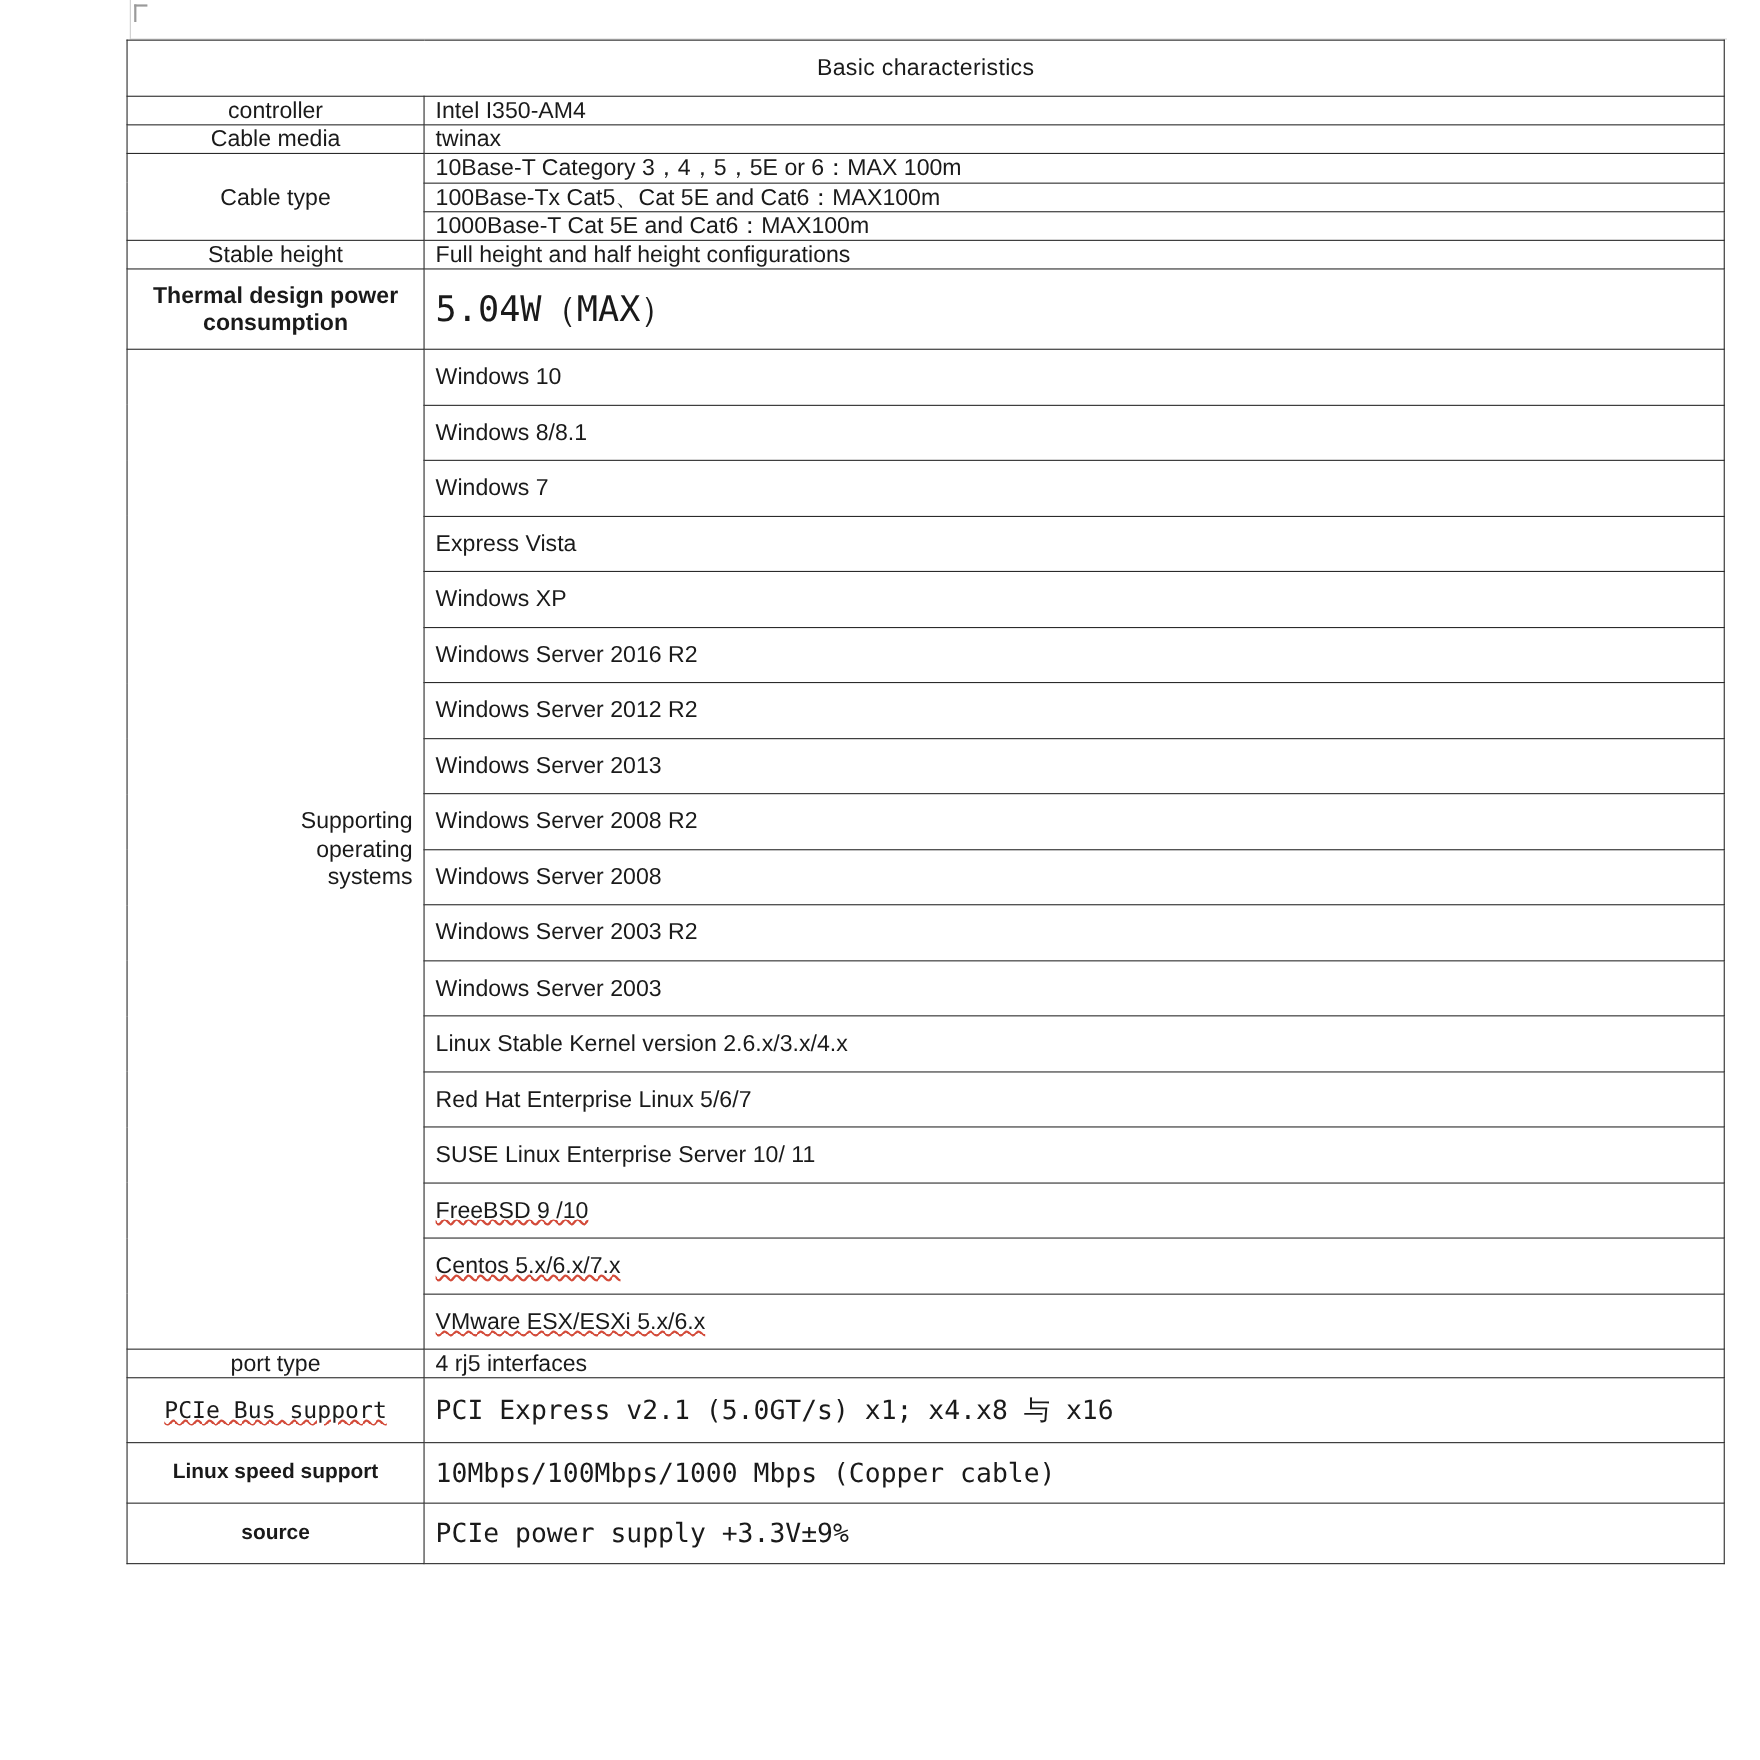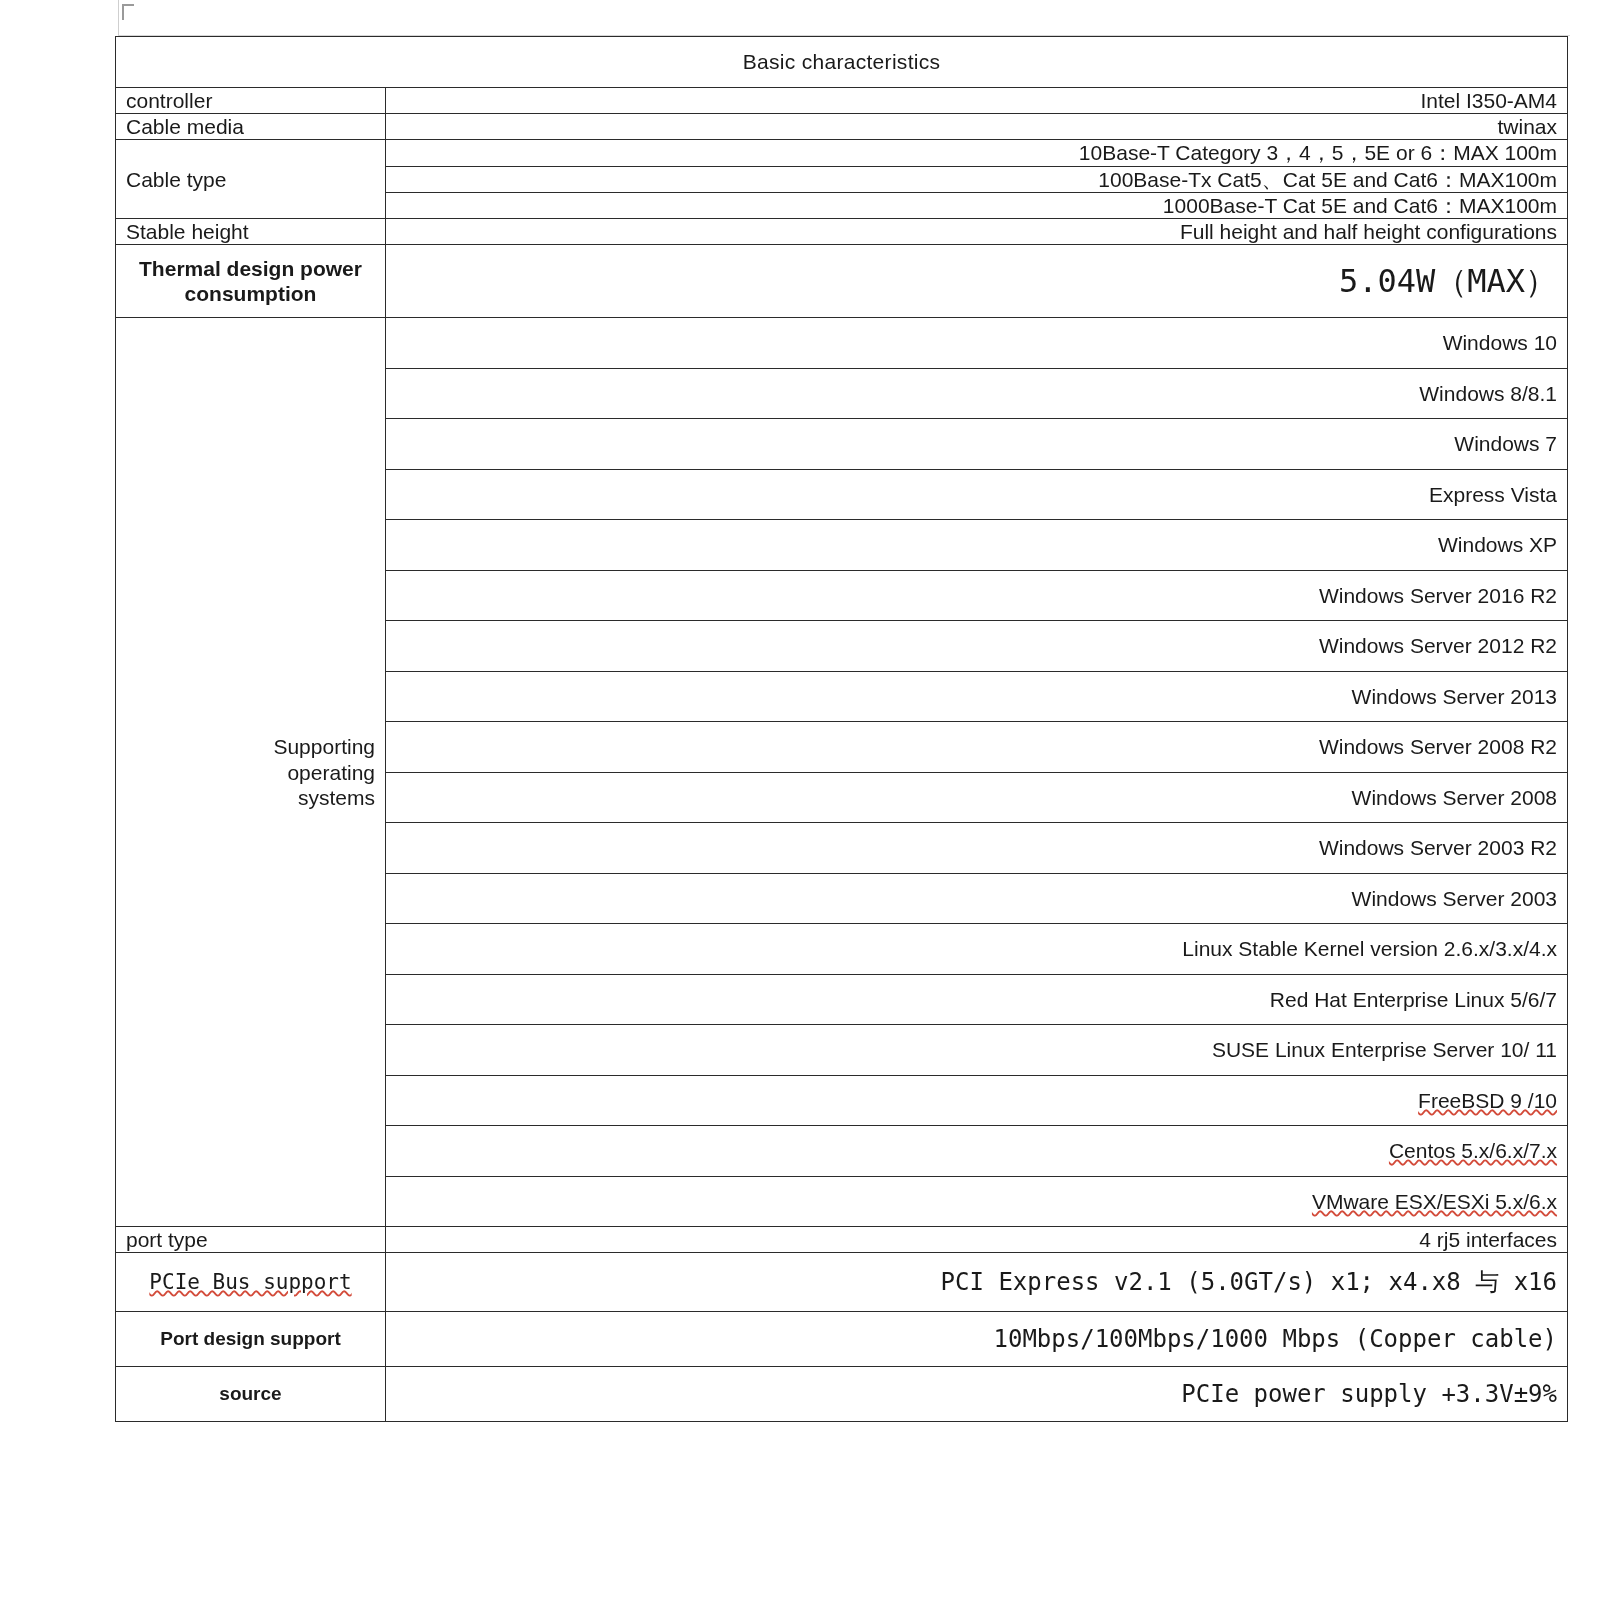--- a/index.html
+++ b/index.html
@@ -59,37 +59,38 @@
     line-height: 1.2;
   }
   .title-cell {
     text-align: center;
     font-size: 28px;
     font-weight: 400;
     height: 50px;
     letter-spacing: 0.3px;
   }
   .label {
+    text-align: center;
     font-size: 26px;
     width: 270px;
   }
   .label-small {
     text-align: center;
     font-size: 17px;
     font-weight: bold;
     line-height: 1.25;
   }
   .label-mono {
     text-align: center;
     font-size: 23px;
     font-family: "DejaVu Sans Mono", monospace;
   }
   .val {
     font-size: 22px;
-    text-align: right;
+    text-align: left;
   }
   .val-big {
     font-size: 30px;
   }
   .val-med {
     font-size: 25px;
   }
   .val-mono {
     font-family: "DejaVu Sans Mono", monospace;
     font-size: 22px;
@@ -223,21 +224,21 @@
         <td class="label">port type</td>
         <td class="val">4 rj5 interfaces</td>
       </tr>
 
       <tr>
         <td class="label-mono spell-red" style="height:58px">PCIe Bus support</td>
         <td class="val val-mono" style="font-size:24px">PCI Express v2.1 (5.0GT/s) x1;        x4.x8 与 x16</td>
       </tr>
 
       <tr>
-        <td class="label-small" style="font-size:19px;height:54px">Port design support</td>
+        <td class="label-small" style="font-size:19px;height:54px">Linux speed support</td>
         <td class="val val-mono" style="font-size:24px">10Mbps/100Mbps/1000 Mbps (Copper cable)</td>
       </tr>
 
       <tr>
         <td class="label-small" style="font-size:19px;height:54px">source</td>
         <td class="val val-mono" style="font-size:24px">PCIe power supply +3.3V±9%</td>
       </tr>
     </tbody>
   </table>
 

